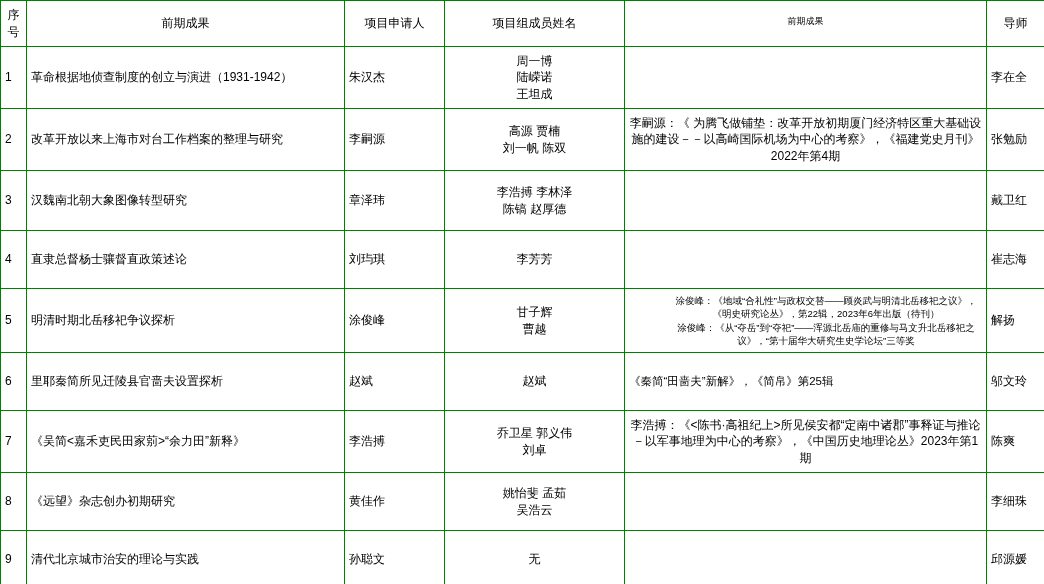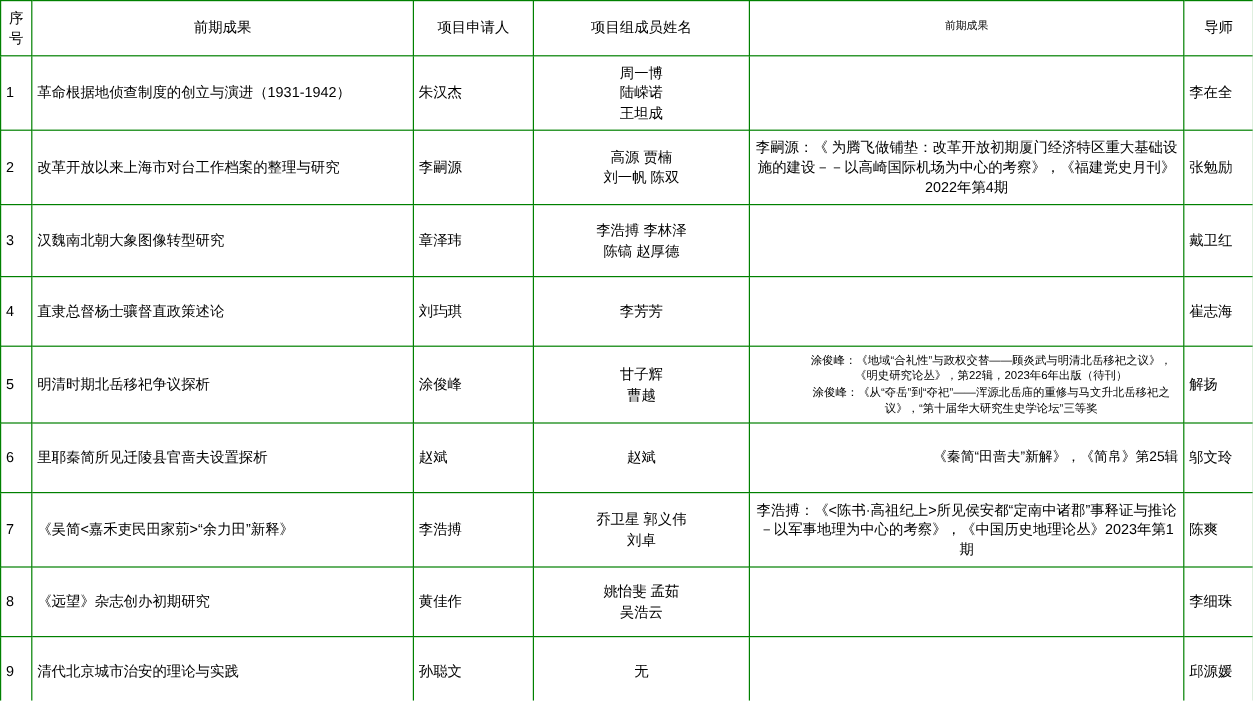--- a/index.html
+++ b/index.html
@@ -85,21 +85,21 @@
     line-height: 1.35;
     padding-top: 2px;
     padding-left: 4px;
   }
   .c-results-cell.small {
     font-size: 9.5px;
     line-height: 1.4;
     padding-left: 45px;
   }
   .c-results-cell.center {
-    text-align: right;
+    text-align: left;
     vertical-align: middle;
     font-size: 11.5px;
   }
   .c-mentor-cell {
     vertical-align: bottom;
     padding-bottom: 2px;
     font-size: 12.5px;
   }
   .r-h { height: 24px; }
   .r1 { height: 62px; }

